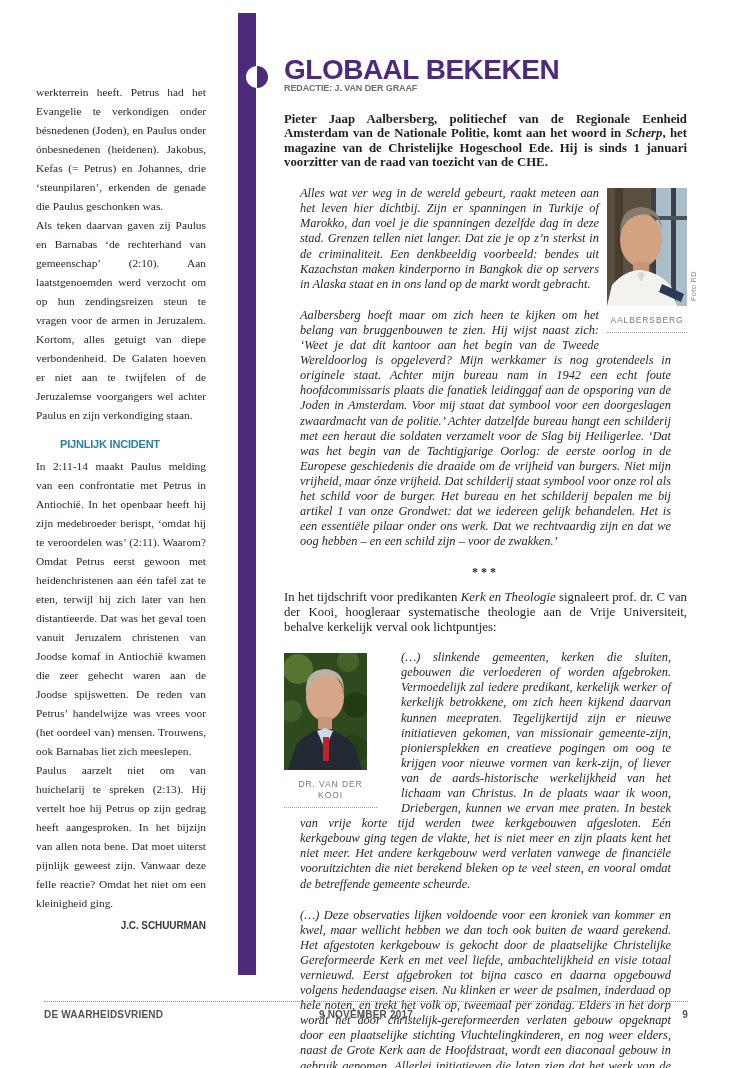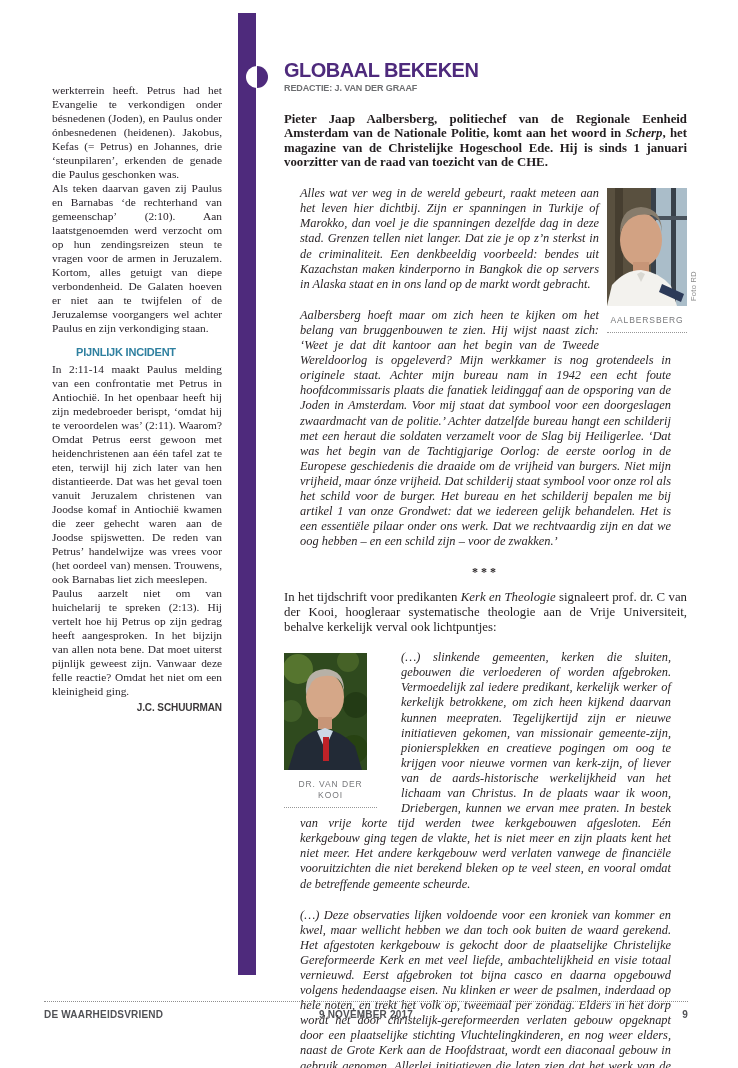--- a/index.html
+++ b/index.html
@@ -9,34 +9,34 @@
   }
 
   
   .accent-bar { position:absolute; left:238px; top:13px; width:18px; height:962px; background:#4e2a7c; }
   .bar-circle { position:absolute; left:246px; top:66px; width:22px; height:22px; }
   .bar-circle .half { position:absolute; top:0; width:11px; height:22px; }
   .bar-circle .half.l { left:0; background:#ffffff; border-radius:11px 0 0 11px; }
   .bar-circle .half.r { left:11px; background:#4e2a7c; border-radius:0 11px 11px 0; }
 
   
-  .left-col { position:absolute; left:52px; top:83px; width:170px;
-    font-size:11.4px; line-height:14px; text-align:justify; color:#29242b; }
+  .left-col { position:absolute; left:36px; top:83px; width:170px;
+    font-size:11.4px; line-height:19px; text-align:justify; color:#29242b; }
   .left-col p { margin:0; }
   .left-col .section-heading { margin:10px 0 3px; text-align:left;
     font-family:"Liberation Sans", sans-serif; font-weight:bold; font-size:11px;
     color:#2e7f9f; letter-spacing:-0.2px;padding-left:24px; }
   .left-col .byline { margin-top:3px; text-align:right;
     font-family:"Liberation Sans", sans-serif; font-weight:bold; font-size:10px;
     color:#3d393b; letter-spacing:-0.1px; }
 
   
   .main-col { position:absolute; left:284px; top:60px; width:403px; }
   .article-title { margin:0; font-family:"Liberation Sans", sans-serif; font-weight:bold;
-    font-size:20px; line-height:20px; color:#4e2a7c; letter-spacing:-0.5px; }
+    font-size:28px; line-height:20px; color:#4e2a7c; letter-spacing:-0.5px; }
   .editor-line { margin-top:3px; font-family:"Liberation Sans", sans-serif; font-weight:bold;
     font-size:9px; color:#6d6e71; letter-spacing:-0.1px; }
   .lede { margin:19px 0 0; font-size:12.8px; line-height:14.3px; font-weight:600;
     text-align:justify; color:#221d1f; }
   .lede em { font-weight:600; }
 
   .quote-block { margin-top:17px; font-style:italic; font-size:12.4px; line-height:15.1px;
     text-align:justify; color:#2b2628; }
   .quote-block p { margin:16px; }
 

